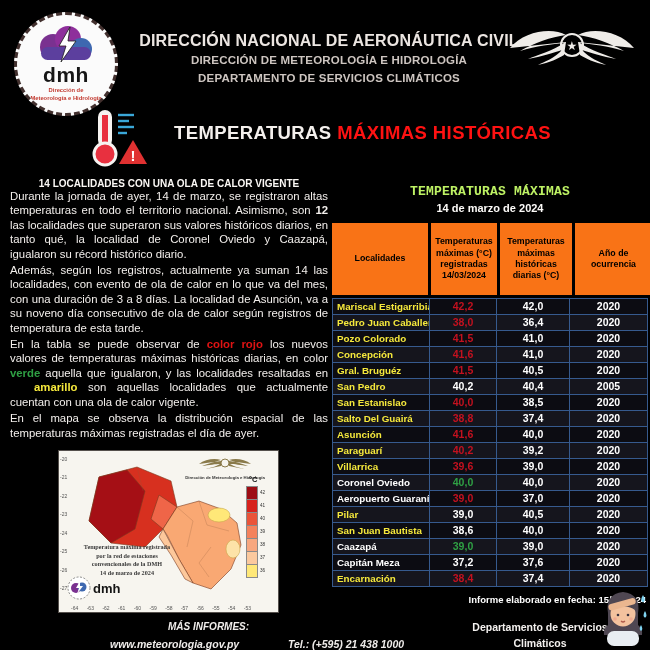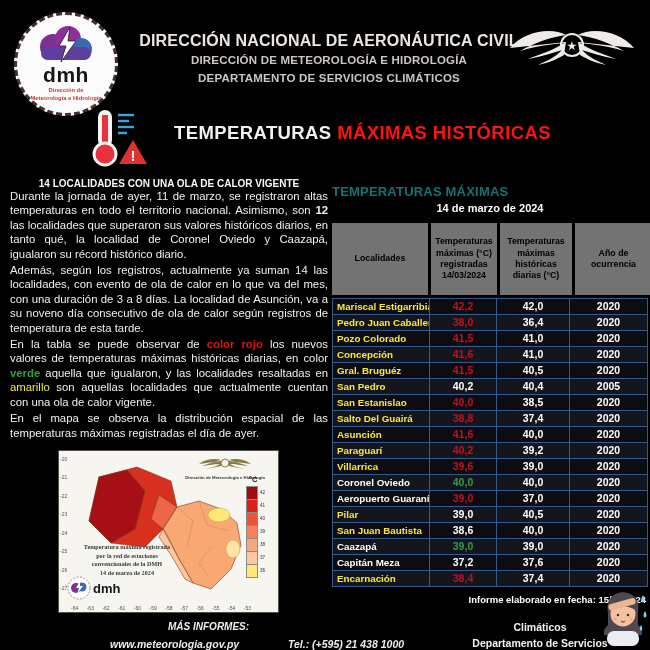--- a/index.html
+++ b/index.html
@@ -27,21 +27,21 @@
   .banner-title{position:absolute;left:174px;top:122px;font-size:18.5px;font-weight:bold;letter-spacing:.4px;white-space:nowrap;}
   .banner-title .w{color:#f4f0ed;}
   .banner-title .r{color:#ff1212;}
   
   .article{position:absolute;left:10px;top:178px;width:318px;color:#f3efec;}
   .article h2{margin:0 0 0 0;font-size:10px;text-align:center;color:#fbf8f5;}
   .article p{margin:0 0 2px 0;font-size:11.35px;line-height:1.27;text-align:justify;}
   .seg-bold{font-weight:bold;}
   .seg-red{color:#e01313;font-weight:bold;}
   .seg-green{color:#2fa044;font-weight:bold;}
-  .seg-yellow{color:#f6e93c;font-weight:normal;}
+  .seg-yellow{color:#f6e93c;font-weight:bold;margin-left:24px;}
   
   .map-panel{position:absolute;left:58px;top:450px;width:221px;height:163px;background:#f7f5ef;
     border:1px solid #55504c;box-sizing:border-box;}
   .map-svg{position:absolute;left:0;top:0;}
   .map-lat{position:absolute;left:1px;top:6px;height:134px;display:flex;flex-direction:column;
     justify-content:space-between;font-size:5px;color:#555;line-height:1;}
   .map-lon{position:absolute;left:12px;width:180px;bottom:1px;display:flex;justify-content:space-between;
     font-size:5px;color:#555;line-height:1;}
   .map-title{position:absolute;left:12px;top:92px;width:112px;text-align:center;
     font-family:"Liberation Serif", serif;font-weight:bold;font-size:6.2px;color:#3a3a3a;line-height:1.4;}
@@ -50,24 +50,24 @@
   .legend-unit{font-size:7.5px;font-weight:bold;color:#111;margin:0 0 2px 3px;}
   .legend-item{display:flex;align-items:center;height:13px;}
   .legend-box{width:10px;height:12px;border:0.5px solid #8a8a8a;margin-right:2px;}
   .legend-label{font-size:4.6px;color:#333;}
   .map-dinac{position:absolute;right:10px;top:5px;width:86px;text-align:center;}
   .map-dinac-caption{font-size:4.3px;font-weight:bold;color:#333;margin-top:1px;}
   .map-dmh{position:absolute;left:8px;bottom:12px;display:flex;align-items:center;}
   .map-dmh-label{font-size:13px;font-weight:bold;color:#141414;margin-left:2px;}
   
   .tblcol{position:absolute;left:332px;top:184px;width:316px;}
-  .tbl-title{font-size:13px;font-weight:bold;color:#0f766e;letter-spacing:.2px;}
+  .tbl-title{font-size:13px;font-weight:bold;color:#bef264;text-align:center;letter-spacing:.2px;font-family:Liberation Mono, monospace;}
   .tbl-sub{font-size:11px;font-weight:bold;color:#fdfbf9;text-align:center;margin-top:3px;}
   .tbl-head{display:grid;grid-template-columns:96px 66px 72px 77px;gap:3px;margin-top:9px;}
-  .th{background:#737373;color:#000;font-weight:bold;font-size:8.8px;display:flex;align-items:center;
+  .th{background:#f97316;color:#000;font-weight:bold;font-size:8.8px;display:flex;align-items:center;
     justify-content:center;text-align:center;height:72px;line-height:1.3;padding:0 2px;box-sizing:border-box;}
   .tbl-body{margin-top:3px;display:grid;grid-template-columns:96px 66px 72px 77px;gap:1px;
     background:#365a8e;border:1px solid #365a8e;width:314px;box-sizing:content-box;}
   .row{display:contents;}
   .td{height:15px;line-height:15px;font-weight:bold;background:#0c0c12;color:#fff;overflow:hidden;white-space:nowrap;}
   .row:nth-child(even) .td{background:#15151d;}
   .td.name{padding-left:4px;text-align:left;font-size:9.8px;}
   .td.num{text-align:center;font-size:10.5px;}
   .yellow{color:#f6e93c;}
   .white{color:#ffffff;}
@@ -134,21 +134,21 @@
       <path d="M47 32 L61 56 L33 56 Z" fill="#e03131"></path>
       <text x="47" y="53" text-anchor="middle" font-size="15" font-weight="bold" fill="#fff">!</text>
     </svg>
   </div>
   <div class="banner-title">
     <span class="w">TEMPERATURAS </span><span class="r">MÁXIMAS HISTÓRICAS</span>
   </div>
 
   <div class="article">
     <h2>14 LOCALIDADES CON UNA OLA DE CALOR VIGENTE</h2>
-    <p><span>Durante la jornada de ayer, 11 de marzo, se registraron altas temperaturas en todo el territorio nacional. Asimismo, son </span><span class="seg-bold">12</span><span> las localidades que superaron sus valores históricos diarios, en tanto qué, la localidad de Coronel Oviedo y Caazapá, igualaron su récord histórico diario.</span></p>
+    <p><span>Durante la jornada de ayer, 14 de marzo, se registraron altas temperaturas en todo el territorio nacional. Asimismo, son </span><span class="seg-bold">12</span><span> las localidades que superaron sus valores históricos diarios, en tanto qué, la localidad de Coronel Oviedo y Caazapá, igualaron su récord histórico diario.</span></p>
     <p><span>Además, según los registros, actualmente ya suman 14 las localidades, con evento de ola de calor en lo que va del mes, con una duración de 3 a 8 días. La localidad de Asunción, va a su noveno día consecutivo de ola de calor según registros de temperatura de esta tarde.</span></p>
     <p><span>En la tabla se puede observar de </span><span class="seg-red">color rojo</span><span> los nuevos valores de temperaturas máximas históricas diarias, en color </span><span class="seg-green">verde</span><span> aquella que igualaron, y las localidades resaltadas en </span><span class="seg-yellow">amarillo</span><span> son aquellas localidades que actualmente cuentan con una ola de calor vigente.</span></p>
     <p><span>En el mapa se observa la distribución espacial de las temperaturas máximas registradas el día de ayer.</span></p>
   </div>
 
   <div class="map-panel">
     <svg class="map-svg" width="219" height="161" viewBox="0 0 219 161">
       <rect x="0" y="0" width="219" height="161" fill="#f7f5ef"></rect>
       <g stroke="#7a3a20" stroke-width="0.6" stroke-linejoin="round">
         <polygon points="30,70 40,26 78,16 112,30 118,56 104,78 86,96 52,92" fill="#d7301f"></polygon>
@@ -398,22 +398,22 @@
           <div class="td num white">2020</div>
         </div>
       </div>
     <div class="informe">Informe elaborado en fecha:  15/03/2024</div>
   </div>
 
   <div class="more">MÁS INFORMES:</div>
   <div class="web">www.meteorologia.gov.py</div>
   <div class="tel">Tel.: (+595) 21 438 1000</div>
   <div class="dept">
+    <span>Departamento de Servicios</span>
     <span>Climáticos</span>
-    <span>Departamento de Servicios</span>
   </div>
 
   <div class="woman">
     <svg width="52" height="57" viewBox="0 0 52 57">
       <path d="M11 24 Q8 5 26 3 Q44 5 41 24 L41 36 Q46 40 45 46 L7 46 Q6 40 11 36 Z" fill="#4f4752"></path>
       <circle cx="26" cy="25" r="12.5" fill="#f3c29e"></circle>
       <path d="M14 21 Q15 10 26 9 Q37 10 38 21 Q29 14 14 21 Z" fill="#4f4752"></path>
       <rect x="11" y="12" width="28" height="6.5" rx="3.2" fill="#eab68f" transform="rotate(-16 25 15)"></rect>
       <circle cx="21" cy="26" r="1.3" fill="#3a3440"></circle>
       <circle cx="31" cy="26" r="1.3" fill="#3a3440"></circle>

